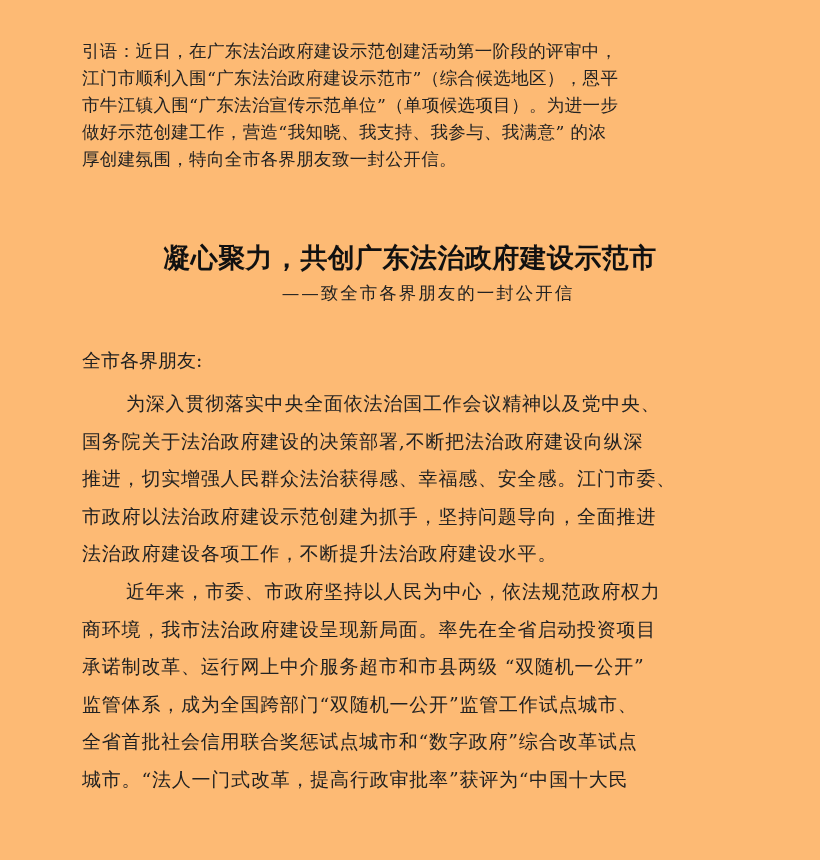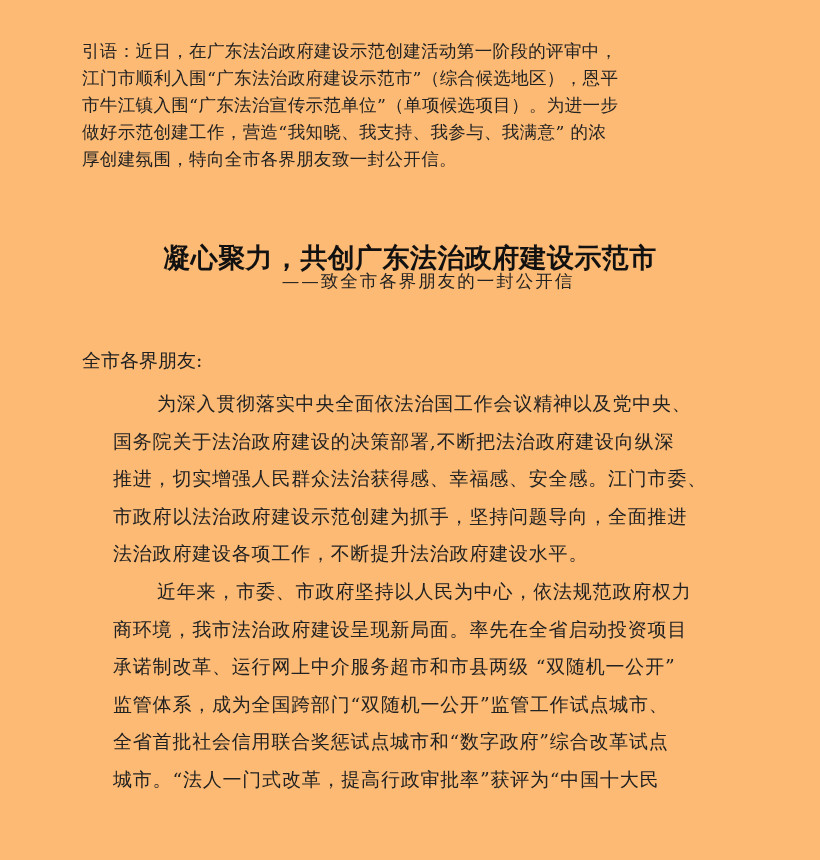--- a/index.html
+++ b/index.html
@@ -44,21 +44,21 @@
       text-align: center;
       font-size: 27px;
       font-weight: bold;
       letter-spacing: 0.4px;
       color: #111;
       line-height: 36px;
     }
     .subtitle {
       position: absolute;
       left: 0;
-      top: 268px;
+      top: 280px;
       width: 820px;
       text-align: center;
       font-size: 17.5px;
       letter-spacing: 2px;
       color: #222;
       line-height: 26px;
       padding-left: 36px;
       box-sizing: border-box;
     }
     .salutation {
@@ -67,21 +67,20 @@
       top: 345px;
       font-size: 19px;
       color: #222;
       line-height: 30px;
     }
     .body {
       position: absolute;
       left: 82px;
       top: 385px;
       width: 700px;
-      margin-left: 31px;
     }
     .body .line {
       font-size: 19px;
       height: 37.6px;
       line-height: 37.6px;
       white-space: nowrap;
       letter-spacing: 0.8px;
       color: #222;
     }
     .body .line.indent {

